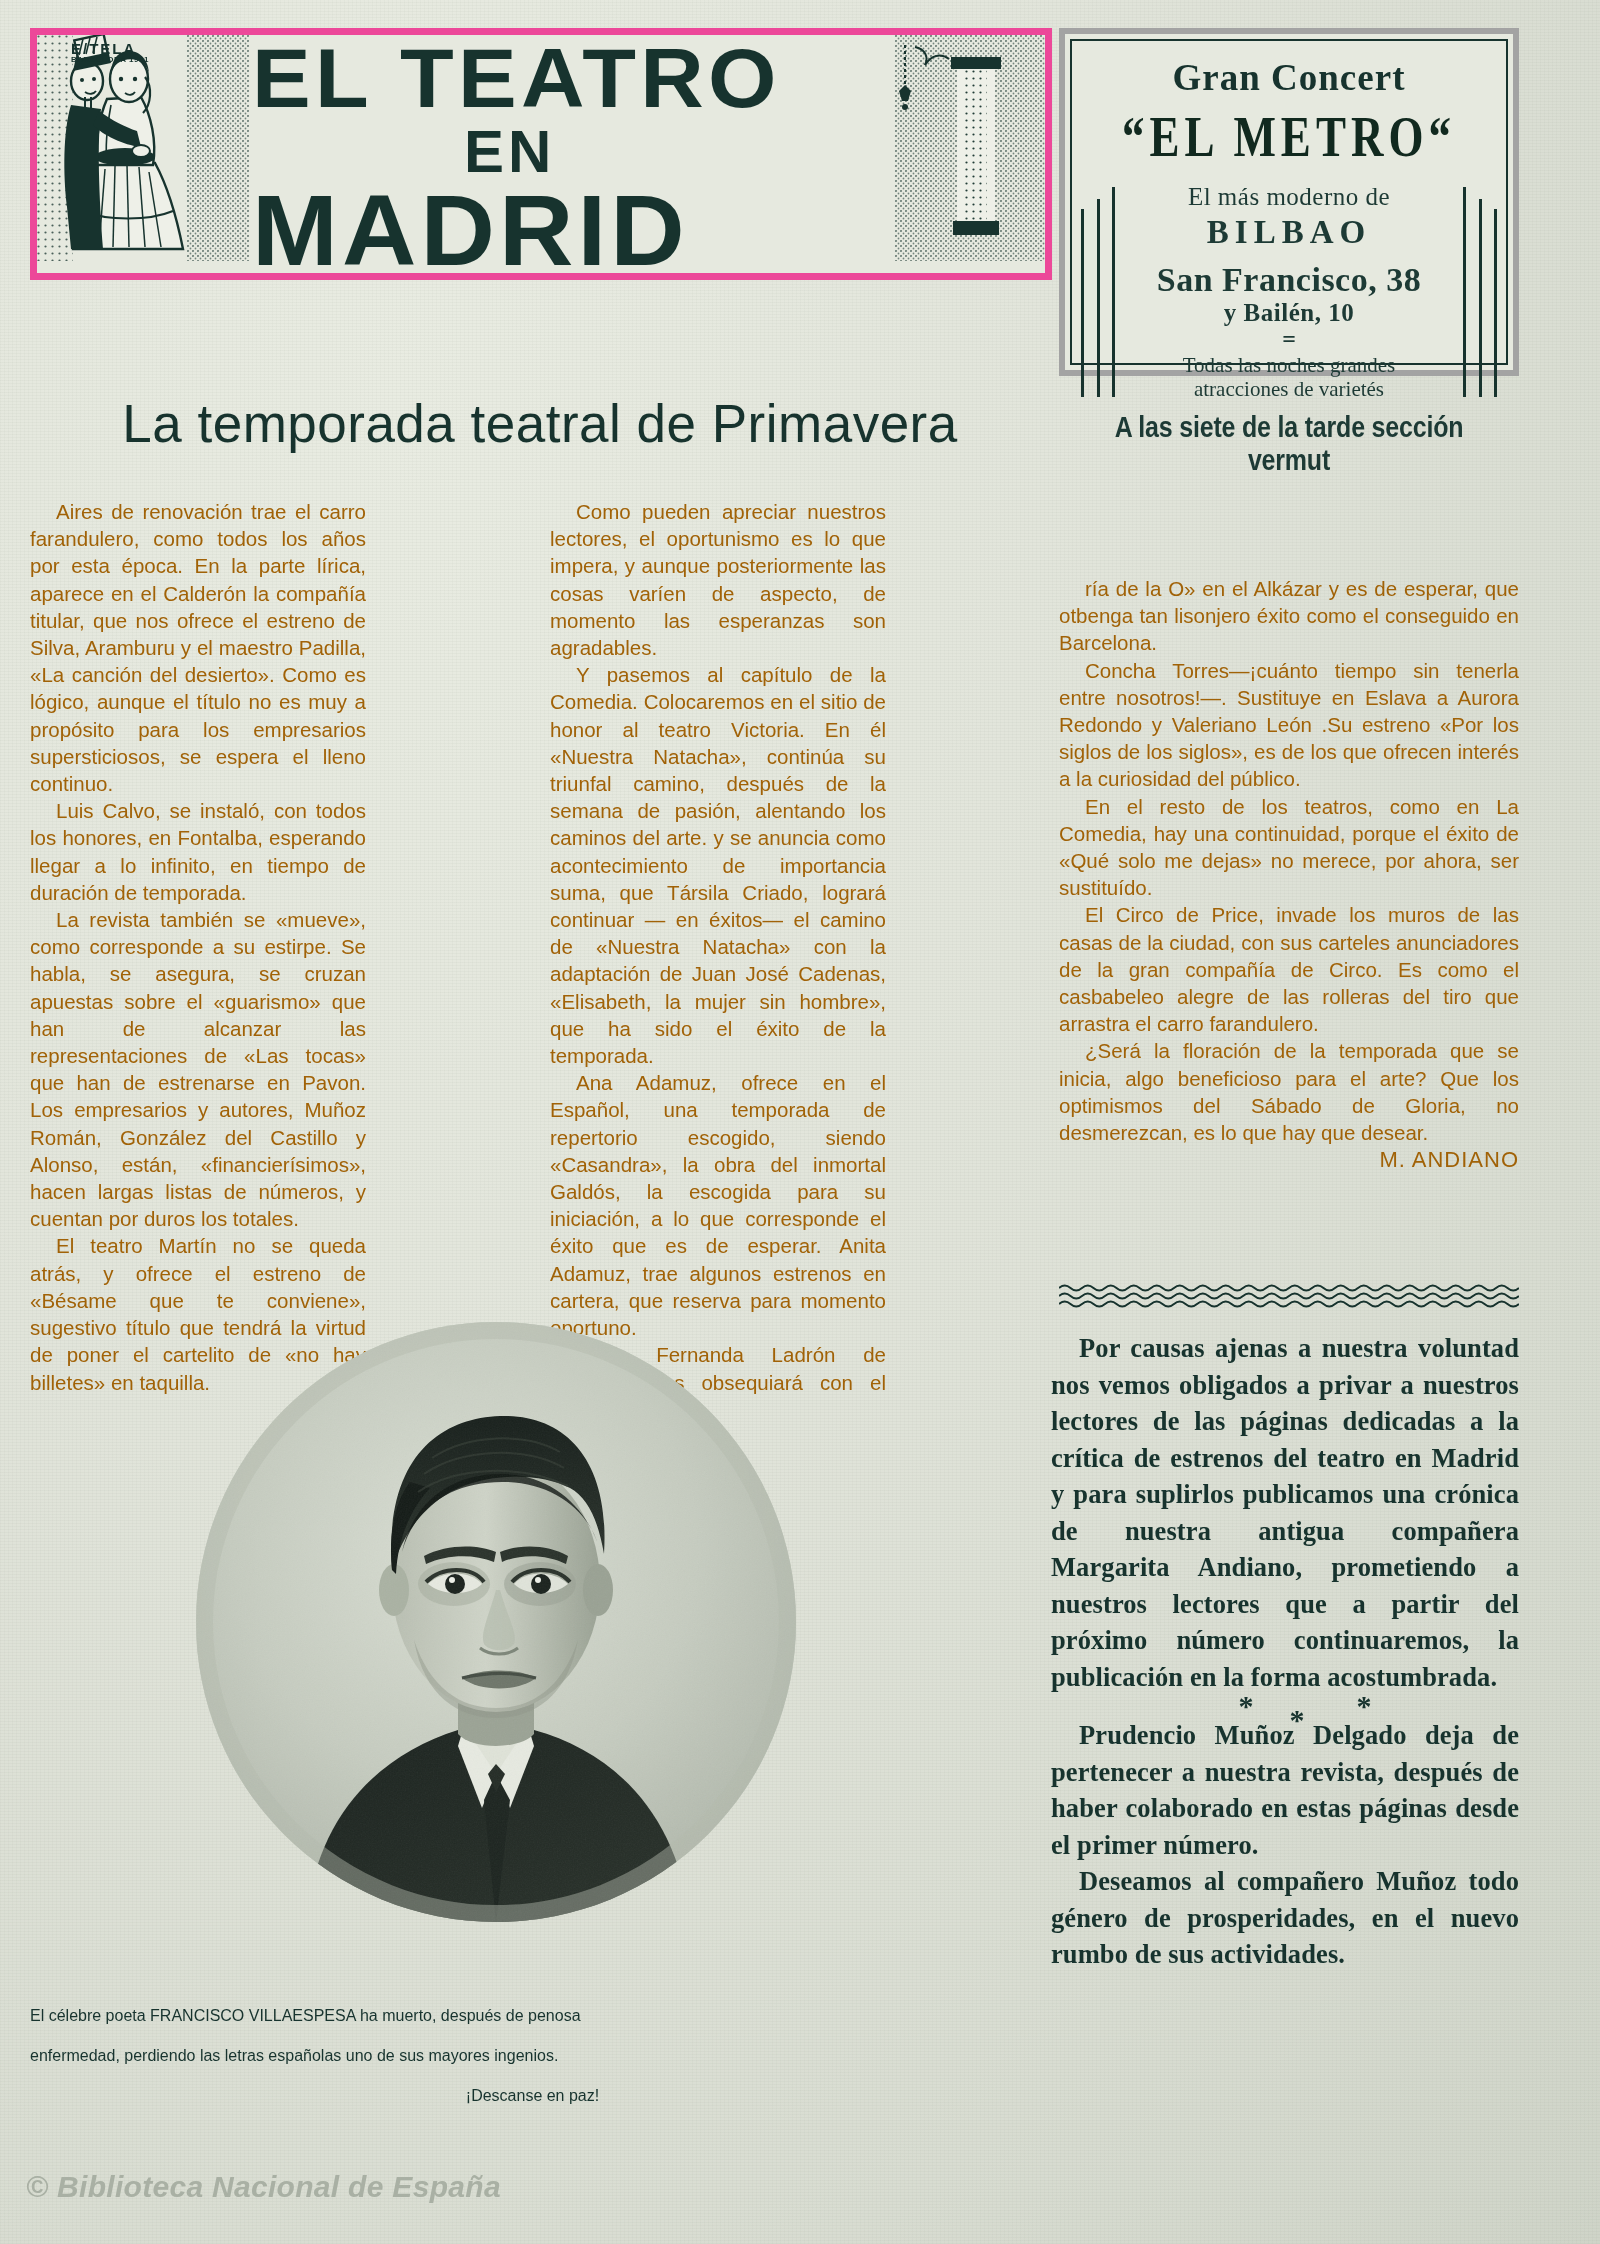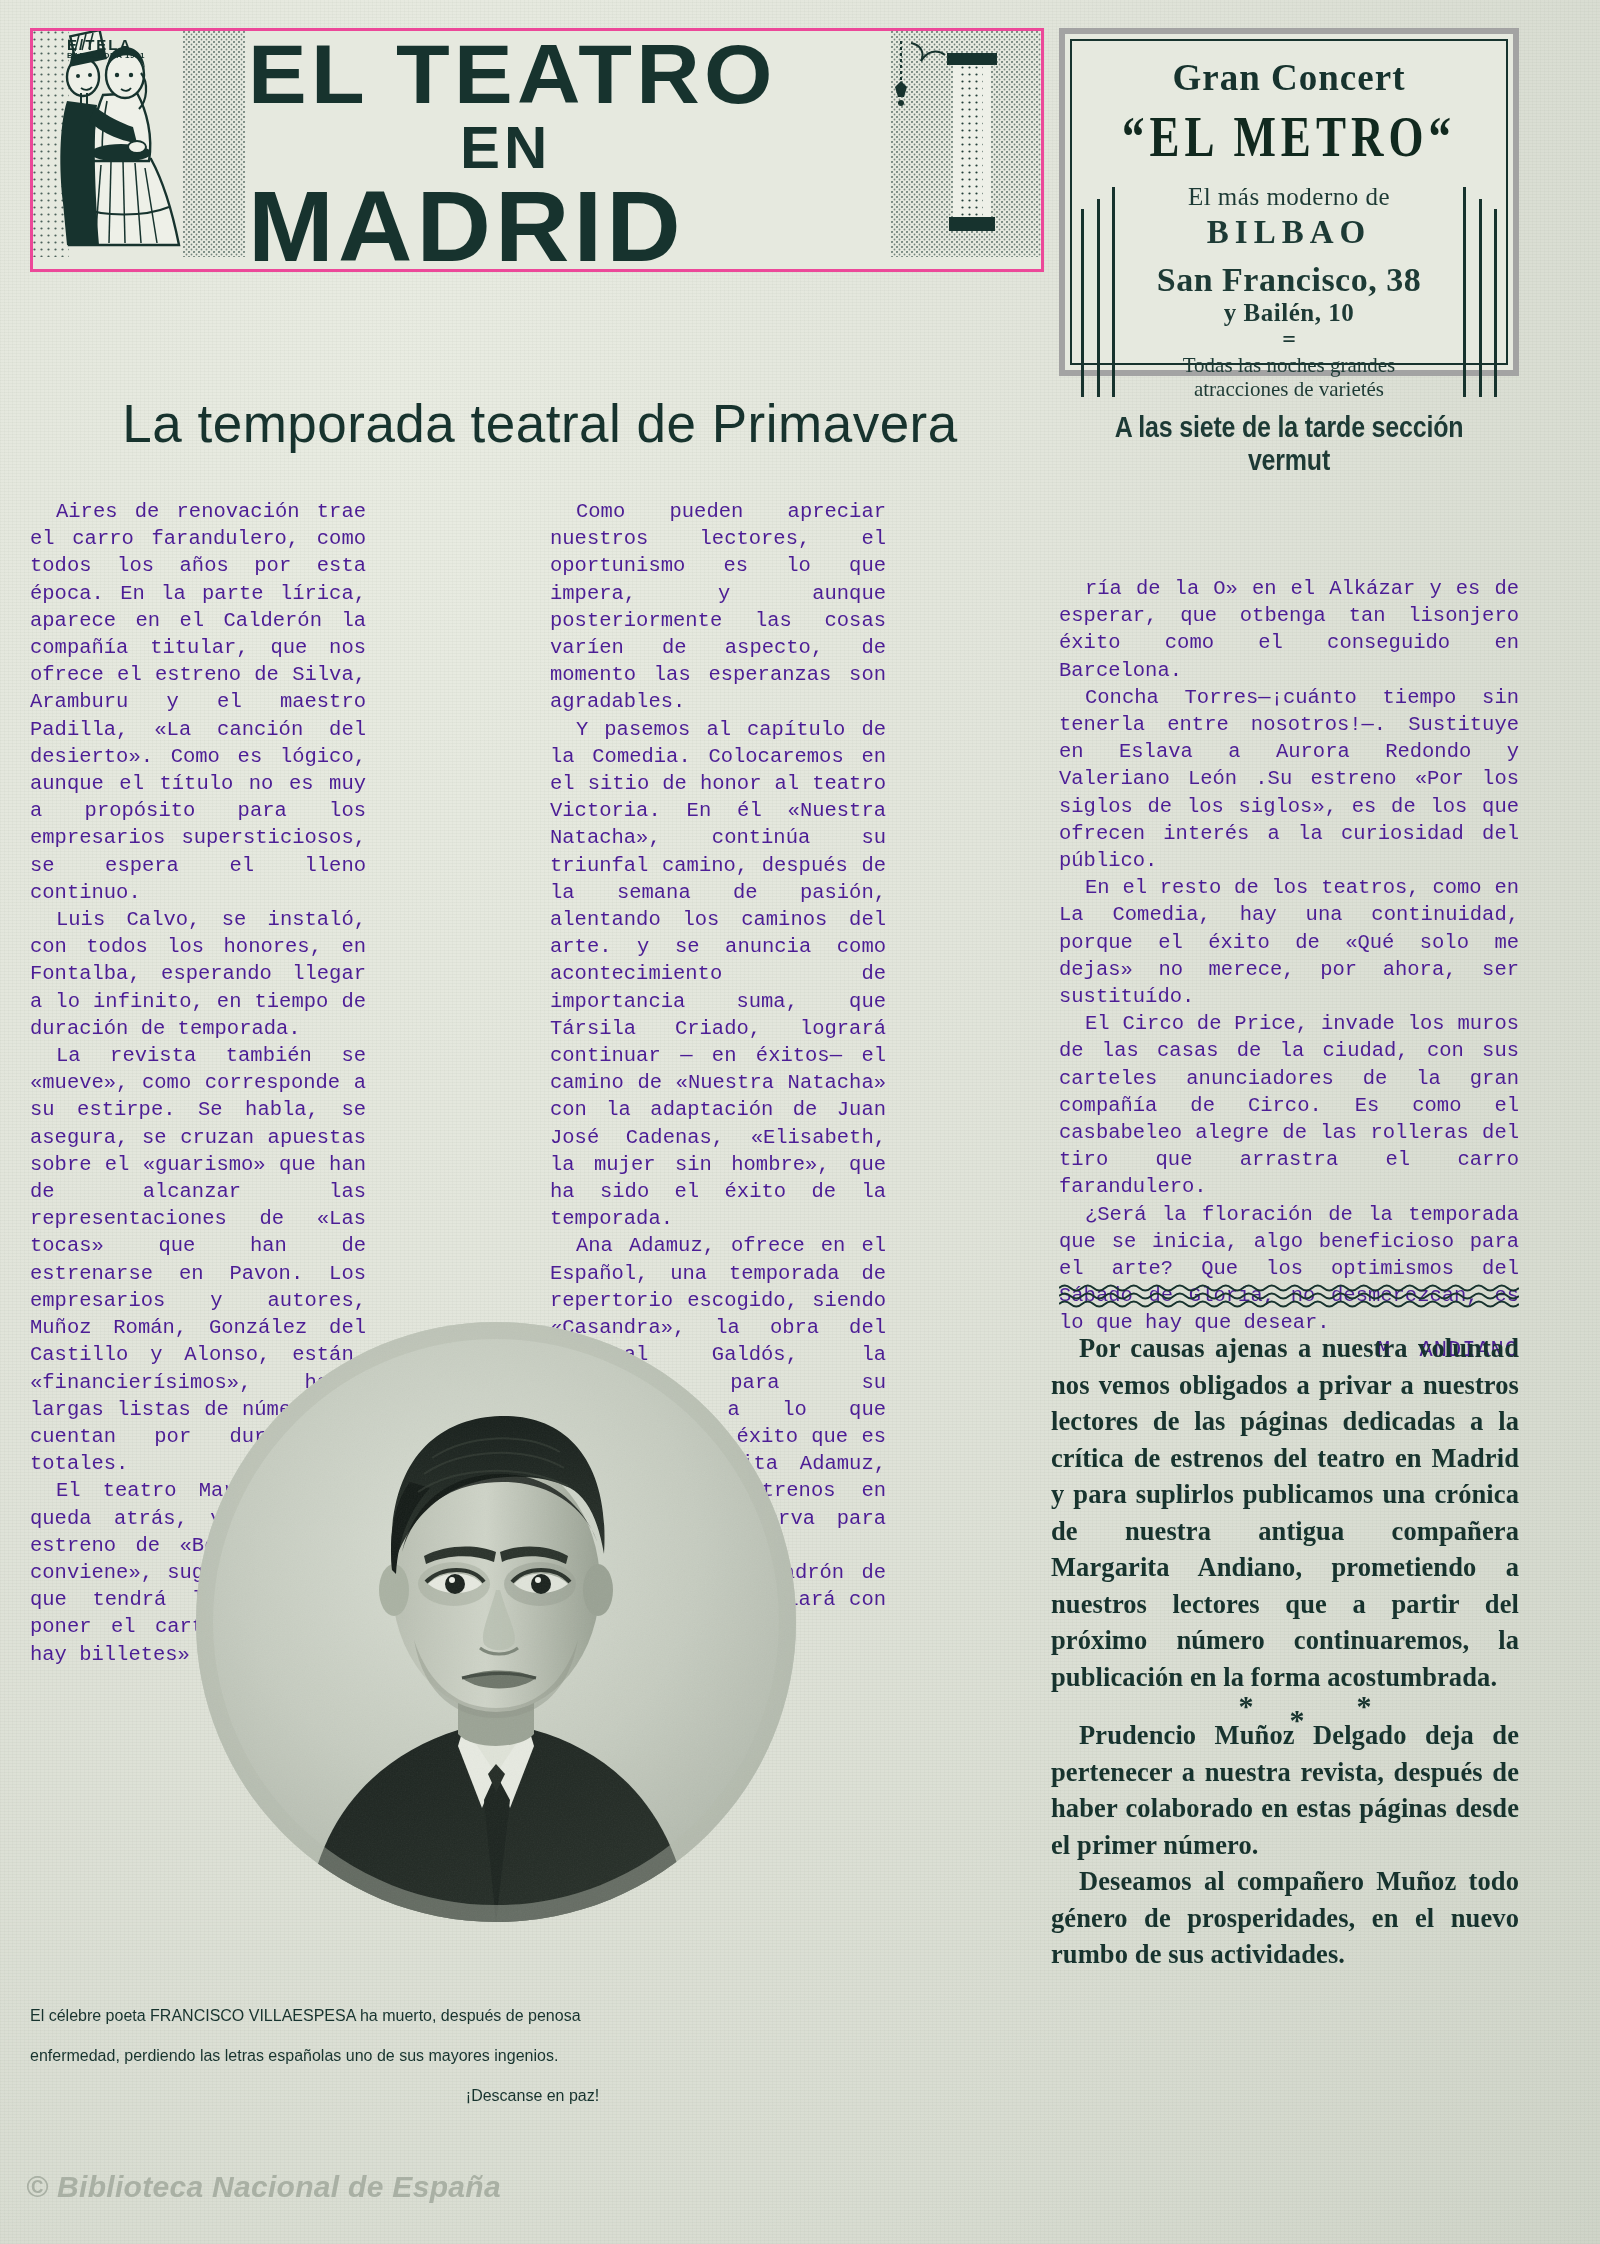--- a/index.html
+++ b/index.html
@@ -22,21 +22,21 @@
     background-image:
       repeating-linear-gradient(0deg, rgba(120,130,115,.05) 0 1px, transparent 1px 3px),
       repeating-linear-gradient(90deg, rgba(120,130,115,.04) 0 1px, transparent 1px 4px);
     pointer-events:none;
   }
   .page{position:absolute;inset:0;}
 
   
   .masthead{
     position:absolute;left:30px;top:28px;width:1008px;height:238px;
-    border:3px solid #ec4899;
+    border:7px solid #ec4899;
     background:#e6e9df;
     overflow:hidden;
   }
   .mh-inner{position:absolute;inset:0;}
   .mh-art{
     position:absolute;left:0;top:0;width:212px;height:100%;
     overflow:hidden;
   }
   .mh-sign{
     position:absolute;left:34px;top:6px;
@@ -105,25 +105,25 @@
     font-weight:400;
     font-size:53px;
     letter-spacing:.5px;
     color:#17332e;
     text-align:center;
   }
 
   
   .col{
     position:absolute;
-    font-family:Liberation Mono, monospace;
+    font-family:Liberation Sans, sans-serif;
     font-size:20.5px;
     line-height:27.2px;
     text-align:justify;
-    color:#4c1d95;
+    color:#a16207;
     -webkit-hyphens:none;hyphens:none;
   }
   .col p{margin:0;text-indent:26px;}
   .c1{left:30px;top:498px;width:336px;}
   .c2{left:550px;top:498px;width:336px;}
   .c3{left:1059px;top:575px;width:460px;}
   .sig{
     text-align:right;margin-top:10px;text-indent:0;
     font-size:22px;letter-spacing:1px;
   }

